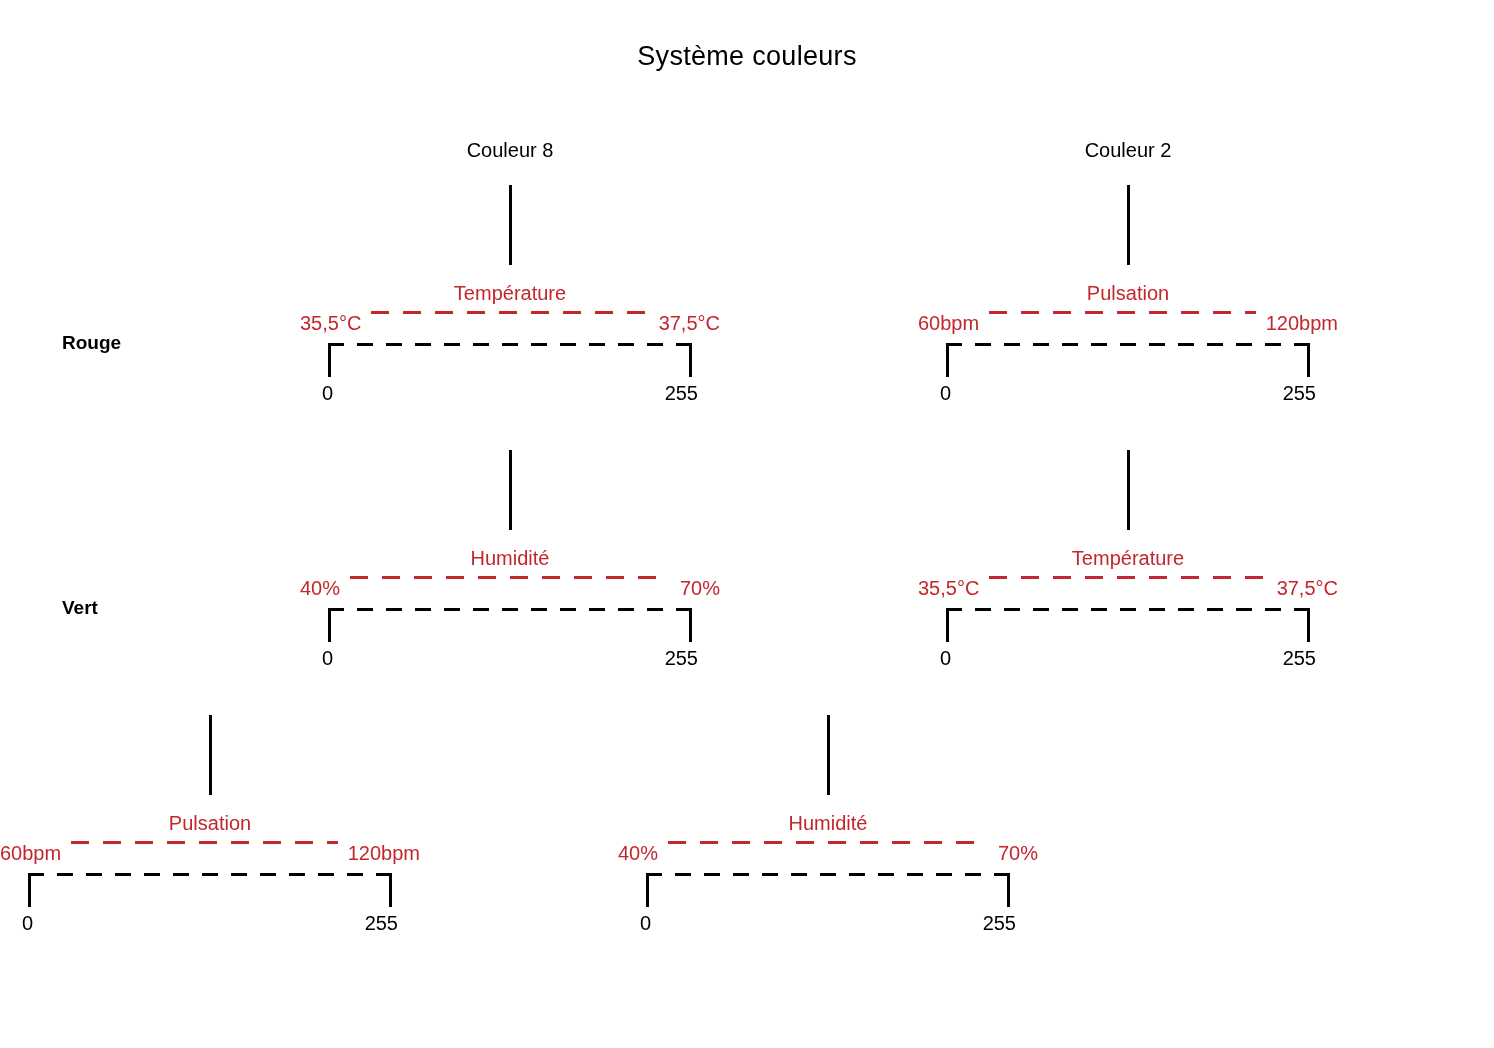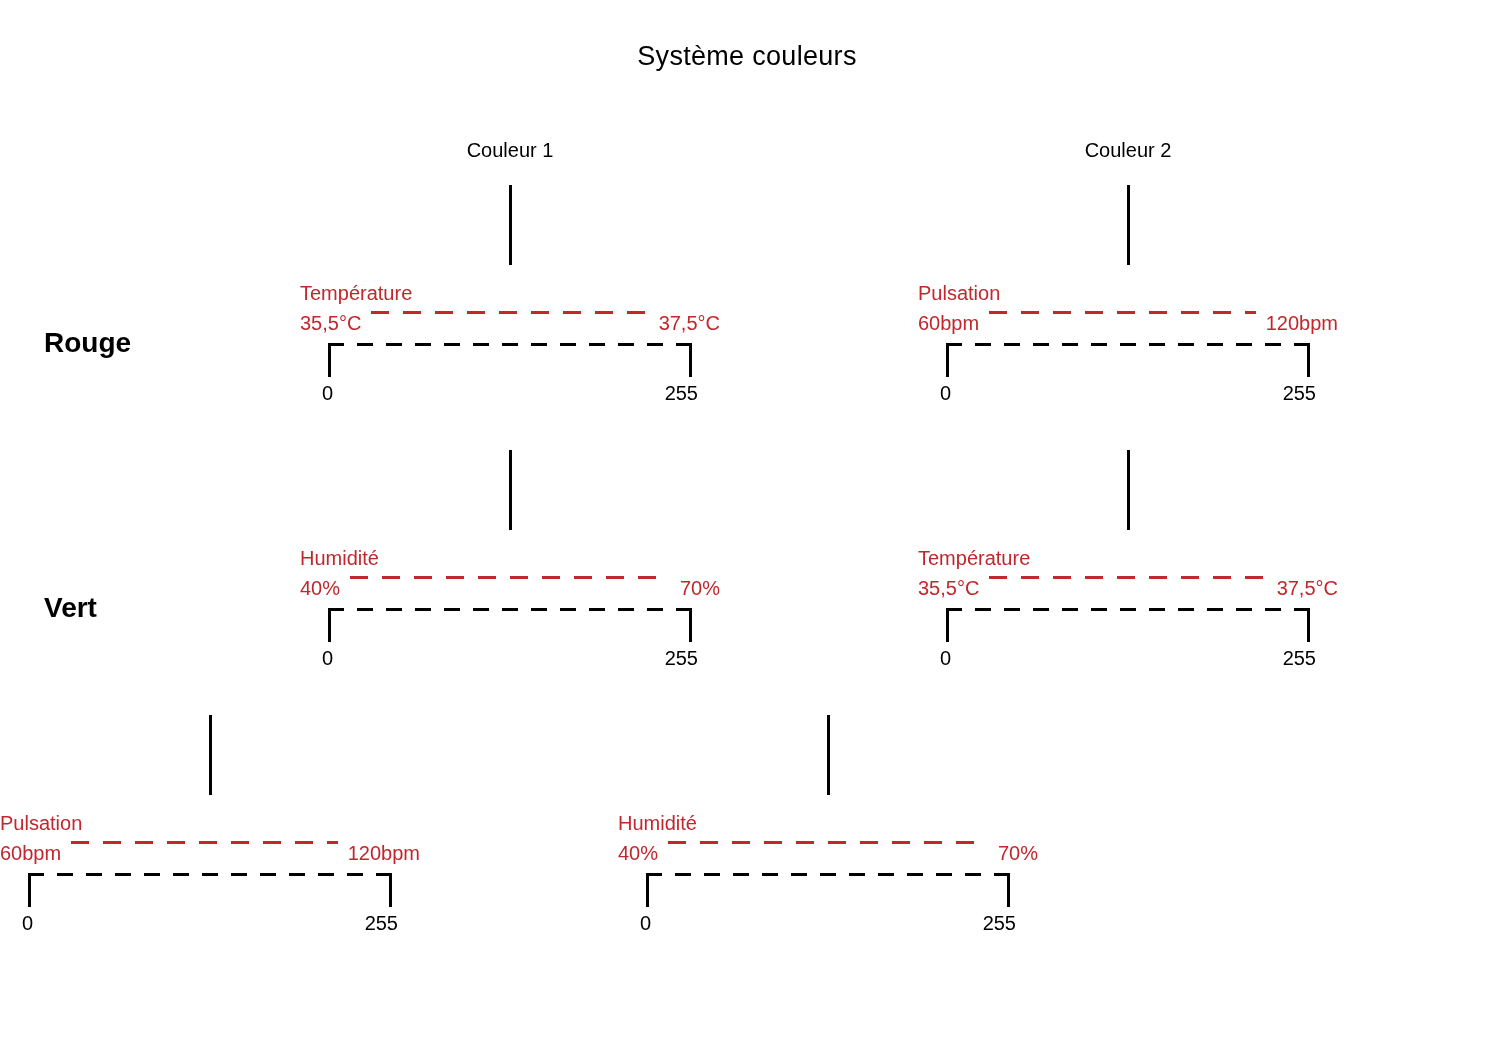--- a/index.html
+++ b/index.html
@@ -42,34 +42,34 @@
     font-size:20px;
     line-height:24px;
   }
   .row{
     display:flex;
     margin-top:23px;
     margin-bottom:45px;
   }
   .row:last-child{margin-bottom:0;}
   .row-label{
-    padding-left:44px;
+    padding-left:62px;
     padding-top:146px;
-    font-size:28px;
+    font-size:19px;
     line-height:24px;
     font-weight:700;
   }
   .cell{display:block;}
   .connector{
     width:3px;height:80px;
     background:var(--black);
     margin:0 auto 16px auto;
   }
   .sensor{
-    text-align:left;
+    text-align:center;
     color:var(--red);
     font-size:20px;
     line-height:24px;
     margin-bottom:6px;
   }
   .red-row{
     display:flex;
     height:28px;
     color:var(--red);
     font-size:20px;
@@ -107,21 +107,21 @@
     line-height:24px;
   }
 </style>
 </head>
 <body>
 
 <div class="title">Système couleurs</div>
 
 <div class="header-row">
   <div class="label-col"></div>
-  <div class="cell-col col-header">Couleur 1</div>
+  <div class="cell-col col-header">Couleur 8</div>
   <div class="spacer-col"></div>
   <div class="cell-col col-header">Couleur 2</div>
 </div>
 
 <div class="row">
   <div class="label-col row-label">Rouge</div>
 
   <div class="cell-col cell">
     <div class="connector"></div>
     <div class="sensor">Température</div>

